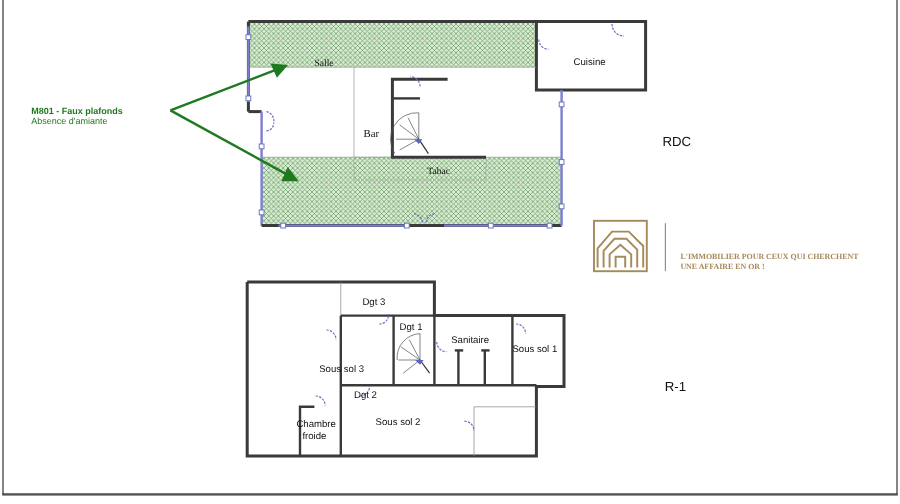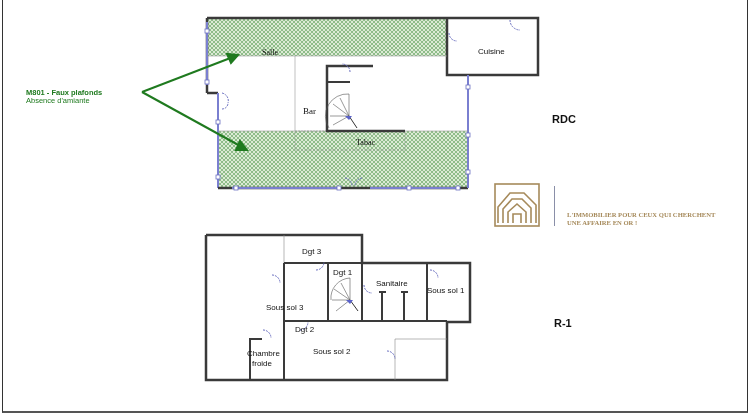--- a/index.html
+++ b/index.html
@@ -1,21 +1,21 @@
 <!DOCTYPE html>
 <html><head>
 <meta charset="utf-8">
 <style>
   html, body { margin: 0; padding: 0; background: #ffffff; }
   body { width: 750px; height: 420px; position: relative; overflow: hidden; font-family: "Liberation Sans", sans-serif; }
   .frame { position: absolute; left: 2px; top: -4px; width: 744px; height: 415px; border-left: 1px solid #333; border-right: 1px solid #333; border-bottom: 2px solid #555; }
   svg.plan { position: absolute; left: 0; top: 0; }
   .lbl { position: absolute; font-size: 8px; color: #111; white-space: nowrap; font-family: "Liberation Sans", sans-serif; }
   .lbl-serif { font-family: "Liberation Serif", serif; }
-  .level { position: absolute; font-size: 11px; font-weight: bold; color: #111; font-family: "Liberation Sans", sans-serif; }
+  .level { position: absolute; font-size: 11px; font-weight: normal; color: #111; font-family: "Liberation Sans", sans-serif; }
   .annot { position: absolute; left: 26px; top: 89px; font-size: 7.5px; line-height: 8px; color: #1f7a1f; }
   .annot .t1 { font-weight: bold; }
   .logo { position: absolute; left: 494px; top: 182px; width: 245px; height: 48px; }
   .logo .brand { position: absolute; left: 72px; top: 0px; font-family: "Liberation Serif", serif; font-size: 26px; letter-spacing: 1px; color: #1e3059; white-space: nowrap; }
   .logo .tag { position: absolute; left: 73px; top: 29px; font-family: "Liberation Serif", serif; font-size: 6.6px; line-height: 8px; color: #a68a5b; font-weight: bold; white-space: nowrap; }
   .logo .sep { position: absolute; left: 60px; top: 4px; width: 1px; height: 40px; background: #8a8fa8; }
 </style>
 </head>
 <body>
 

